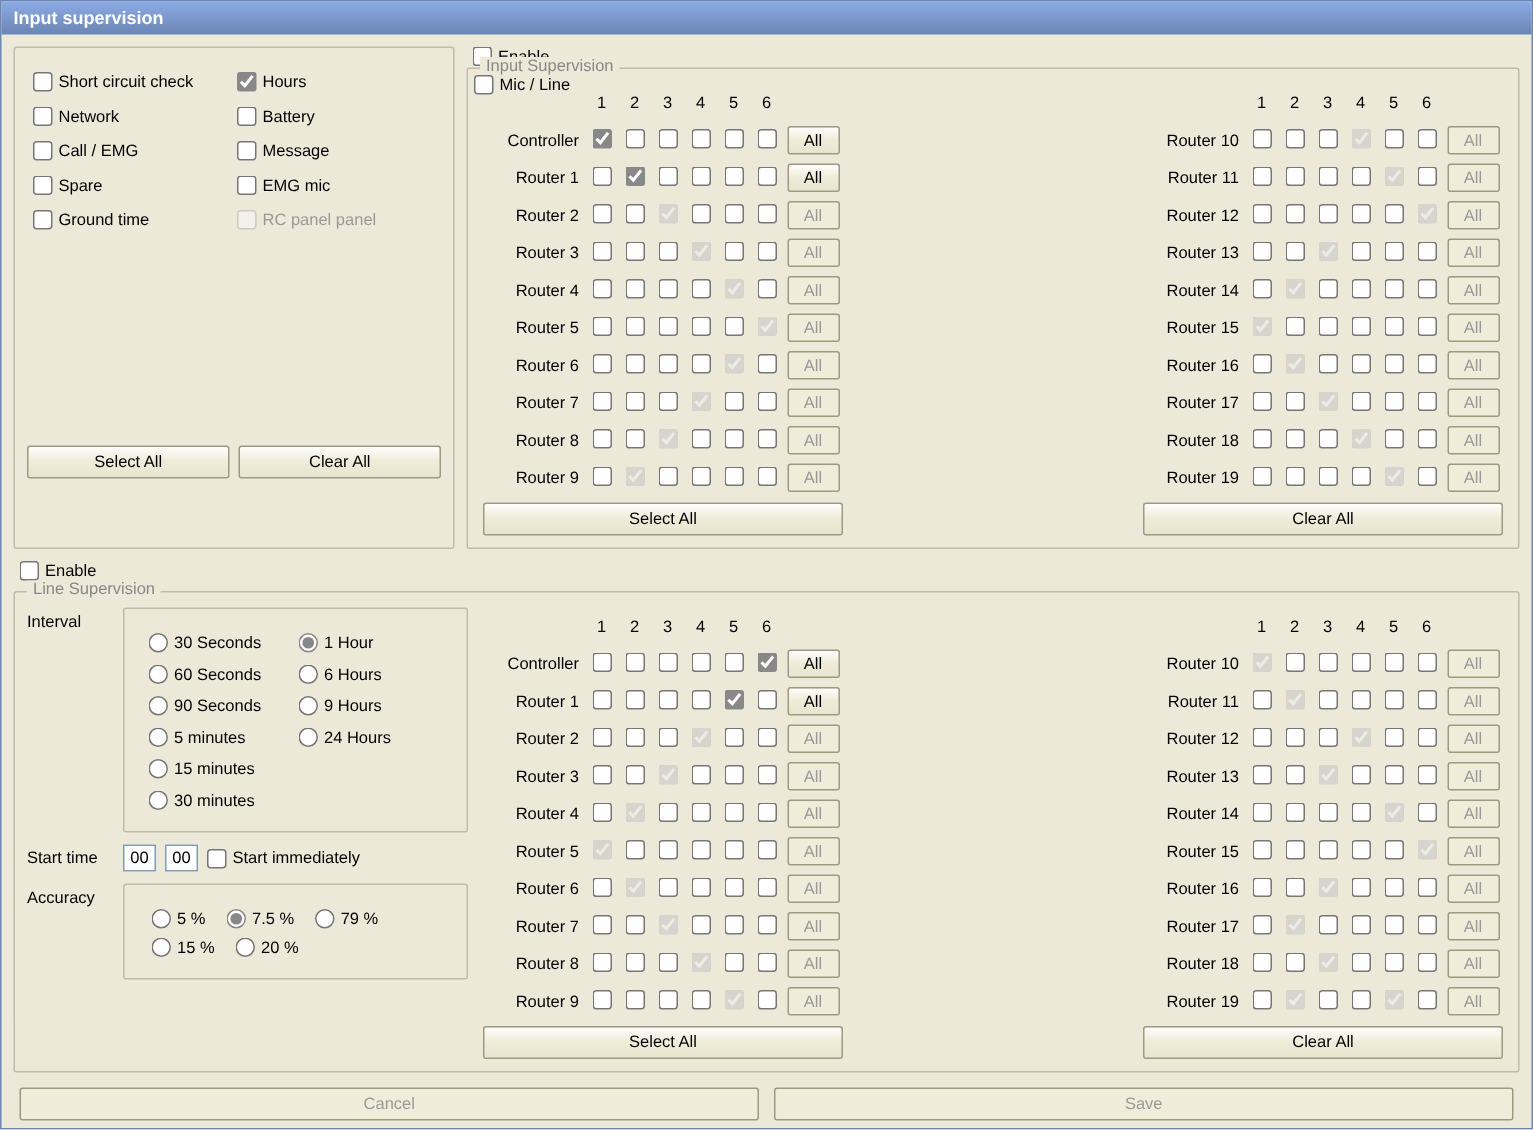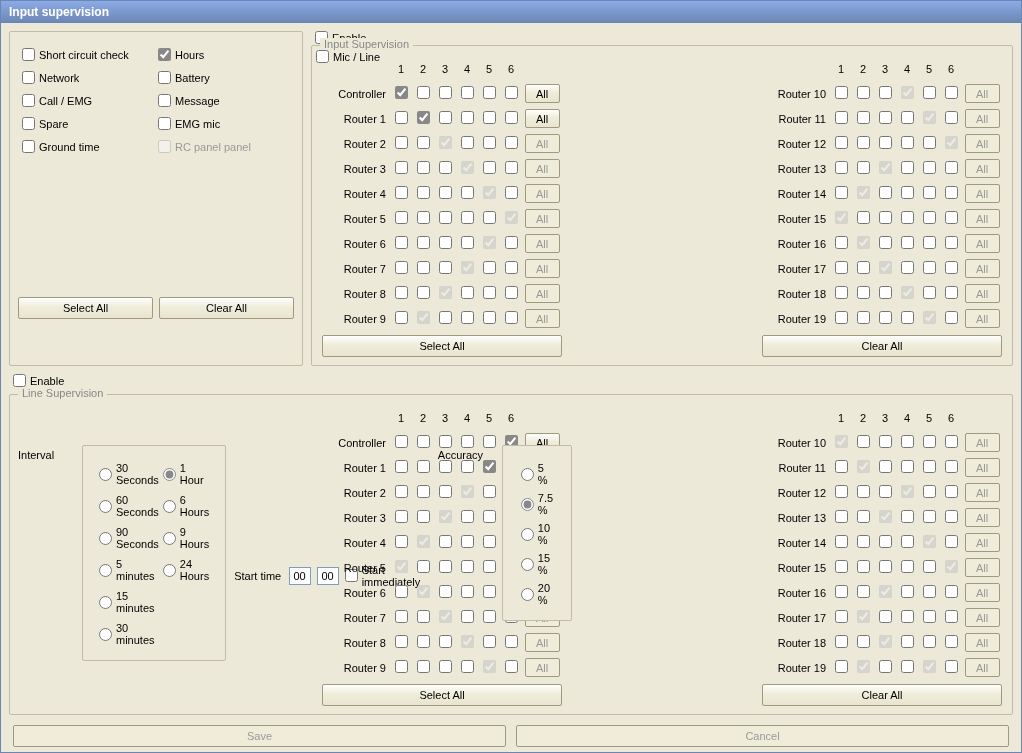--- a/index.html
+++ b/index.html
@@ -144,23 +144,22 @@
   .grid-col { display:flex; flex-direction:column; }
   .wide-btn { flex:1; margin-top:4px; }
   .sel-clr-row { display:flex; gap:6px; margin-top:4px; }
   .line-sup-block {
     display:flex;
     gap:8px;
   }
   .line-sup-left {
     width: 294px;
     display:flex;
-    flex-direction:row;
+    flex-direction:column;
     gap:8px;
-    margin-top:40px;
   }
   .interval-box {
     display:grid;
     grid-template-columns: 1fr 1fr;
     row-gap:8px;
     column-gap:4px;
     padding: 6px 8px;
   }
   .accuracy-box {
     display:flex;
@@ -561,21 +560,21 @@
                   <label class="chk">
                     <input type="radio" name="accuracy" style=""> 
                     <span>5 %</span>
                   </label>
                   <label class="chk">
                     <input type="radio" name="accuracy" checked="" style=""> 
                     <span>7.5 %</span>
                   </label>
                   <label class="chk">
                     <input type="radio" name="accuracy" style=""> 
-                    <span>10 %</span>
+                    <span>79 %</span>
                   </label>
                   <label class="chk">
                     <input type="radio" name="accuracy" style=""> 
                     <span>15 %</span>
                   </label>
                   <label class="chk">
                     <input type="radio" name="accuracy" style=""> 
                     <span>20 %</span>
                   </label>
                 </div>
@@ -810,18 +809,18 @@
                   <div class="cell" style="width:40px"><button class="btn btn-s" disabled="">All</button></div>
                 </div>
                 <button class="btn" style="margin-top: 4px;">Clear All</button>
               </div>
             </div>
         </div>
       </div>
     </div>
 
     <div class="bottom-buttons">
+      <button class="btn" disabled="">Cancel</button>
       <button class="btn" disabled="">Save</button>
-      <button class="btn" disabled="">Cancel</button>
     </div>
 
   </div>
 </div>
 
 </body></html>

